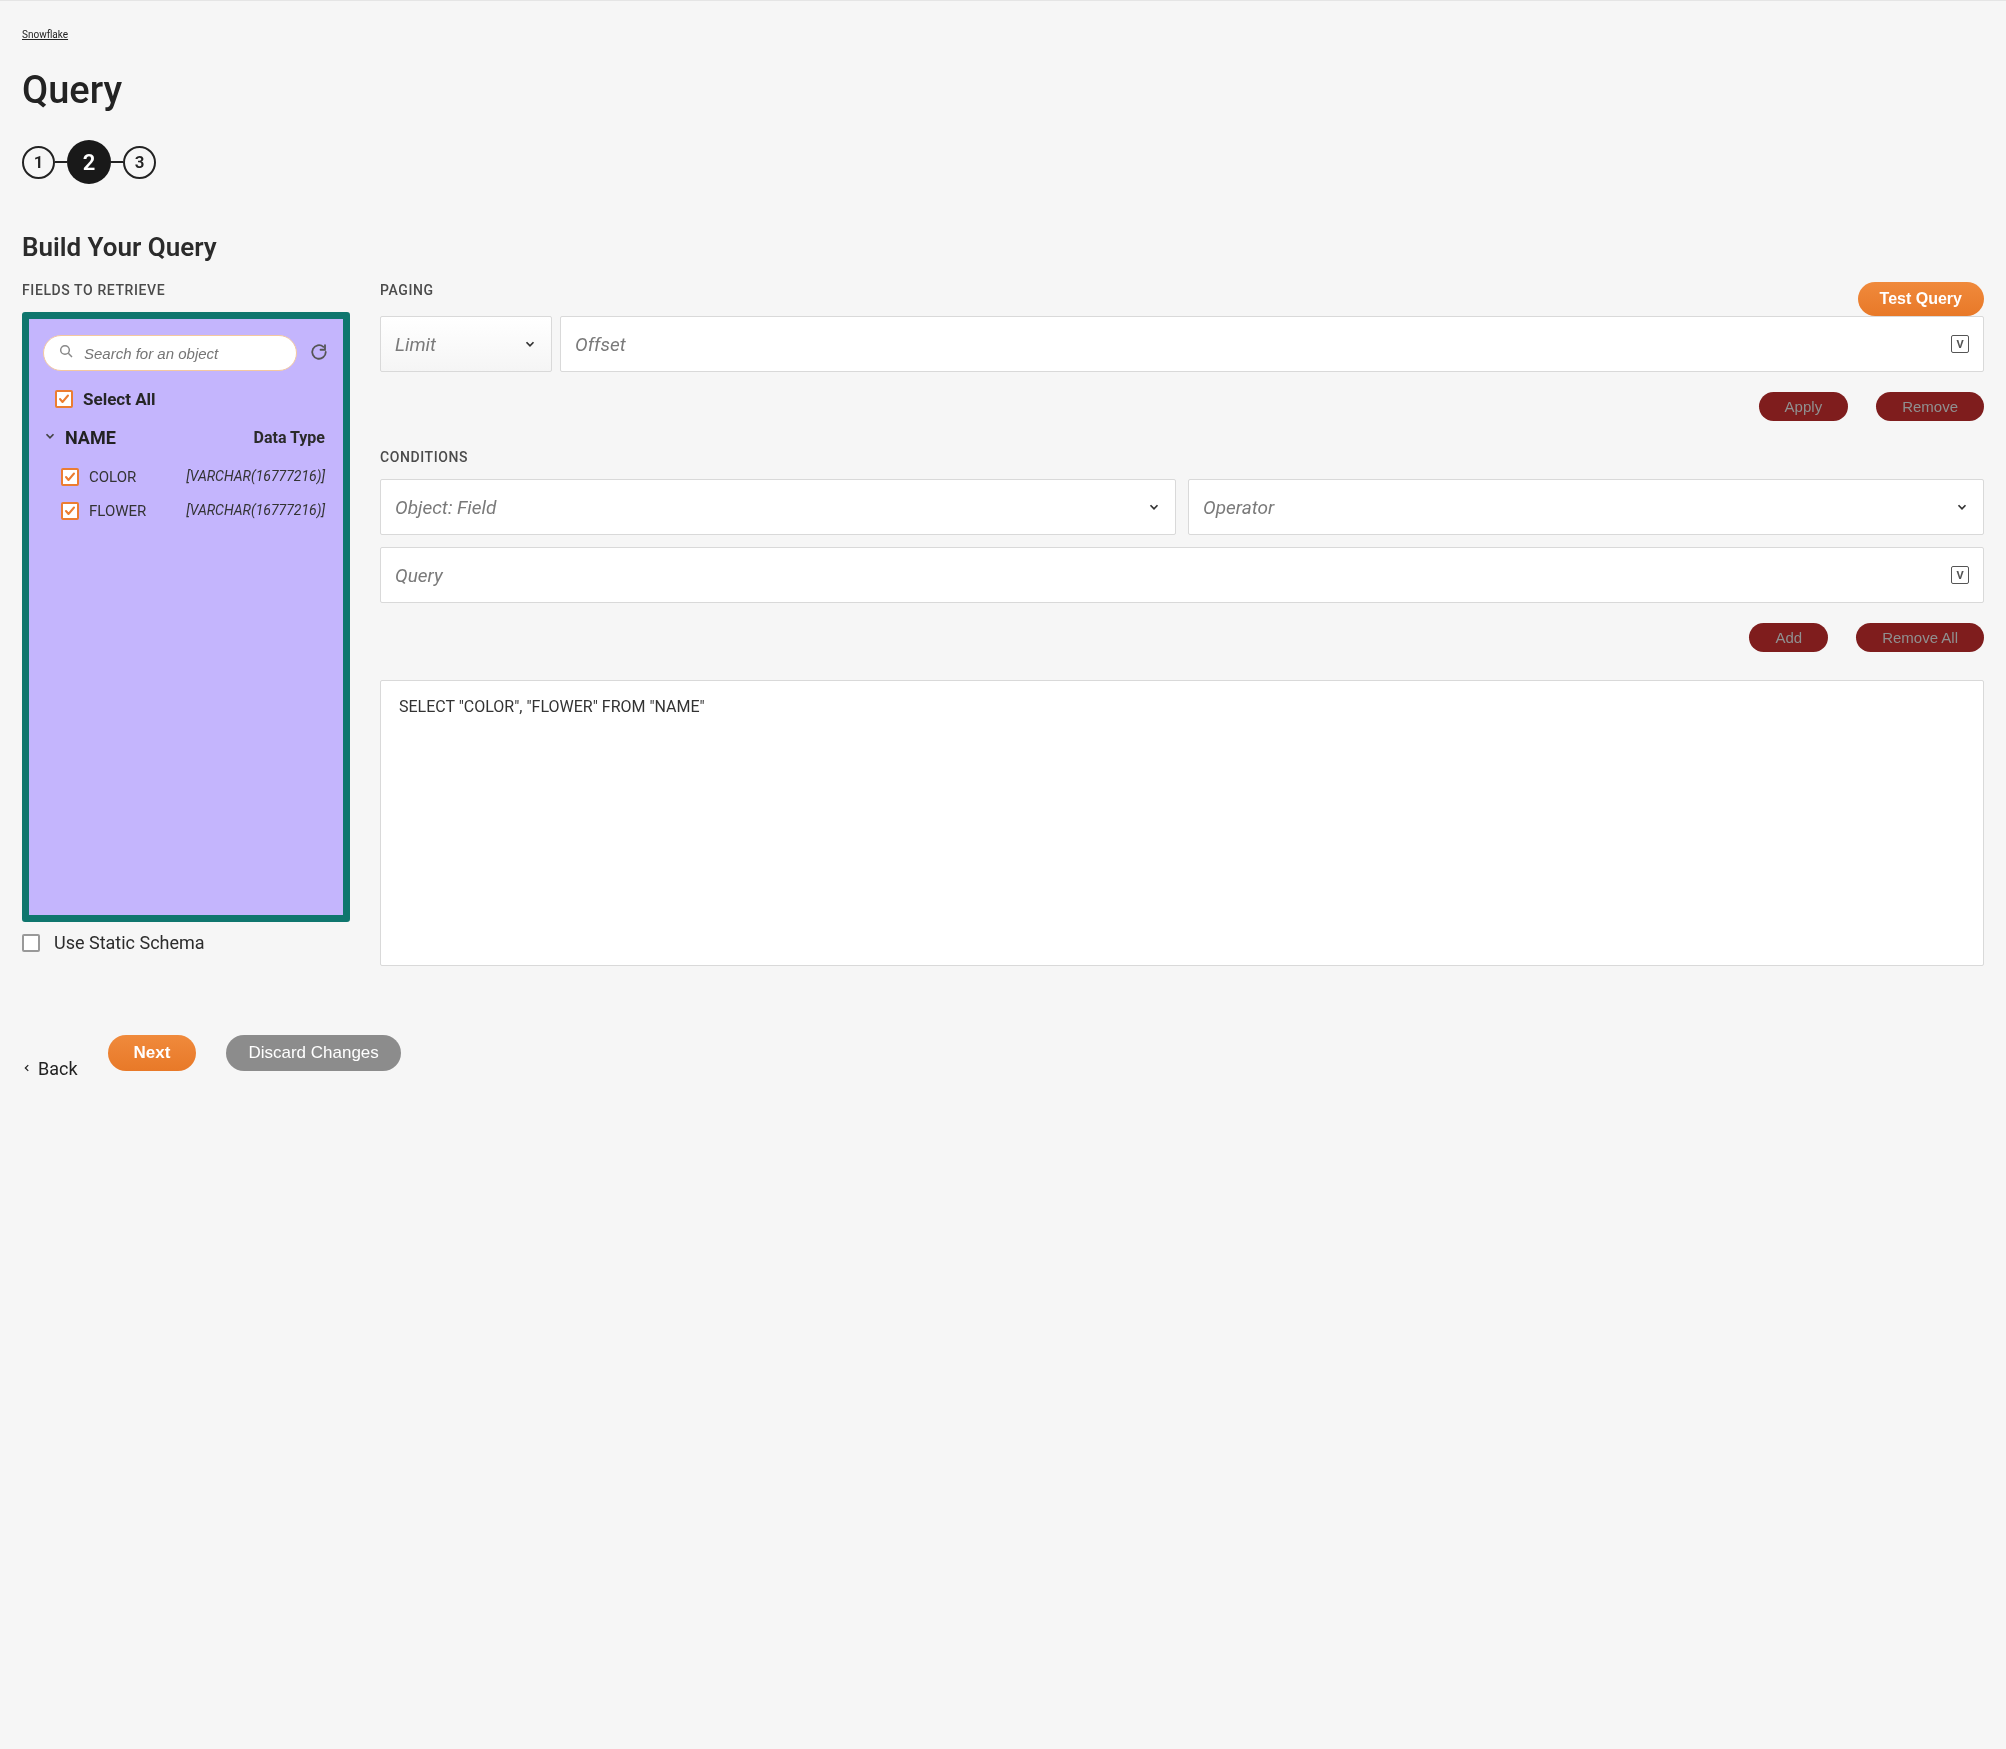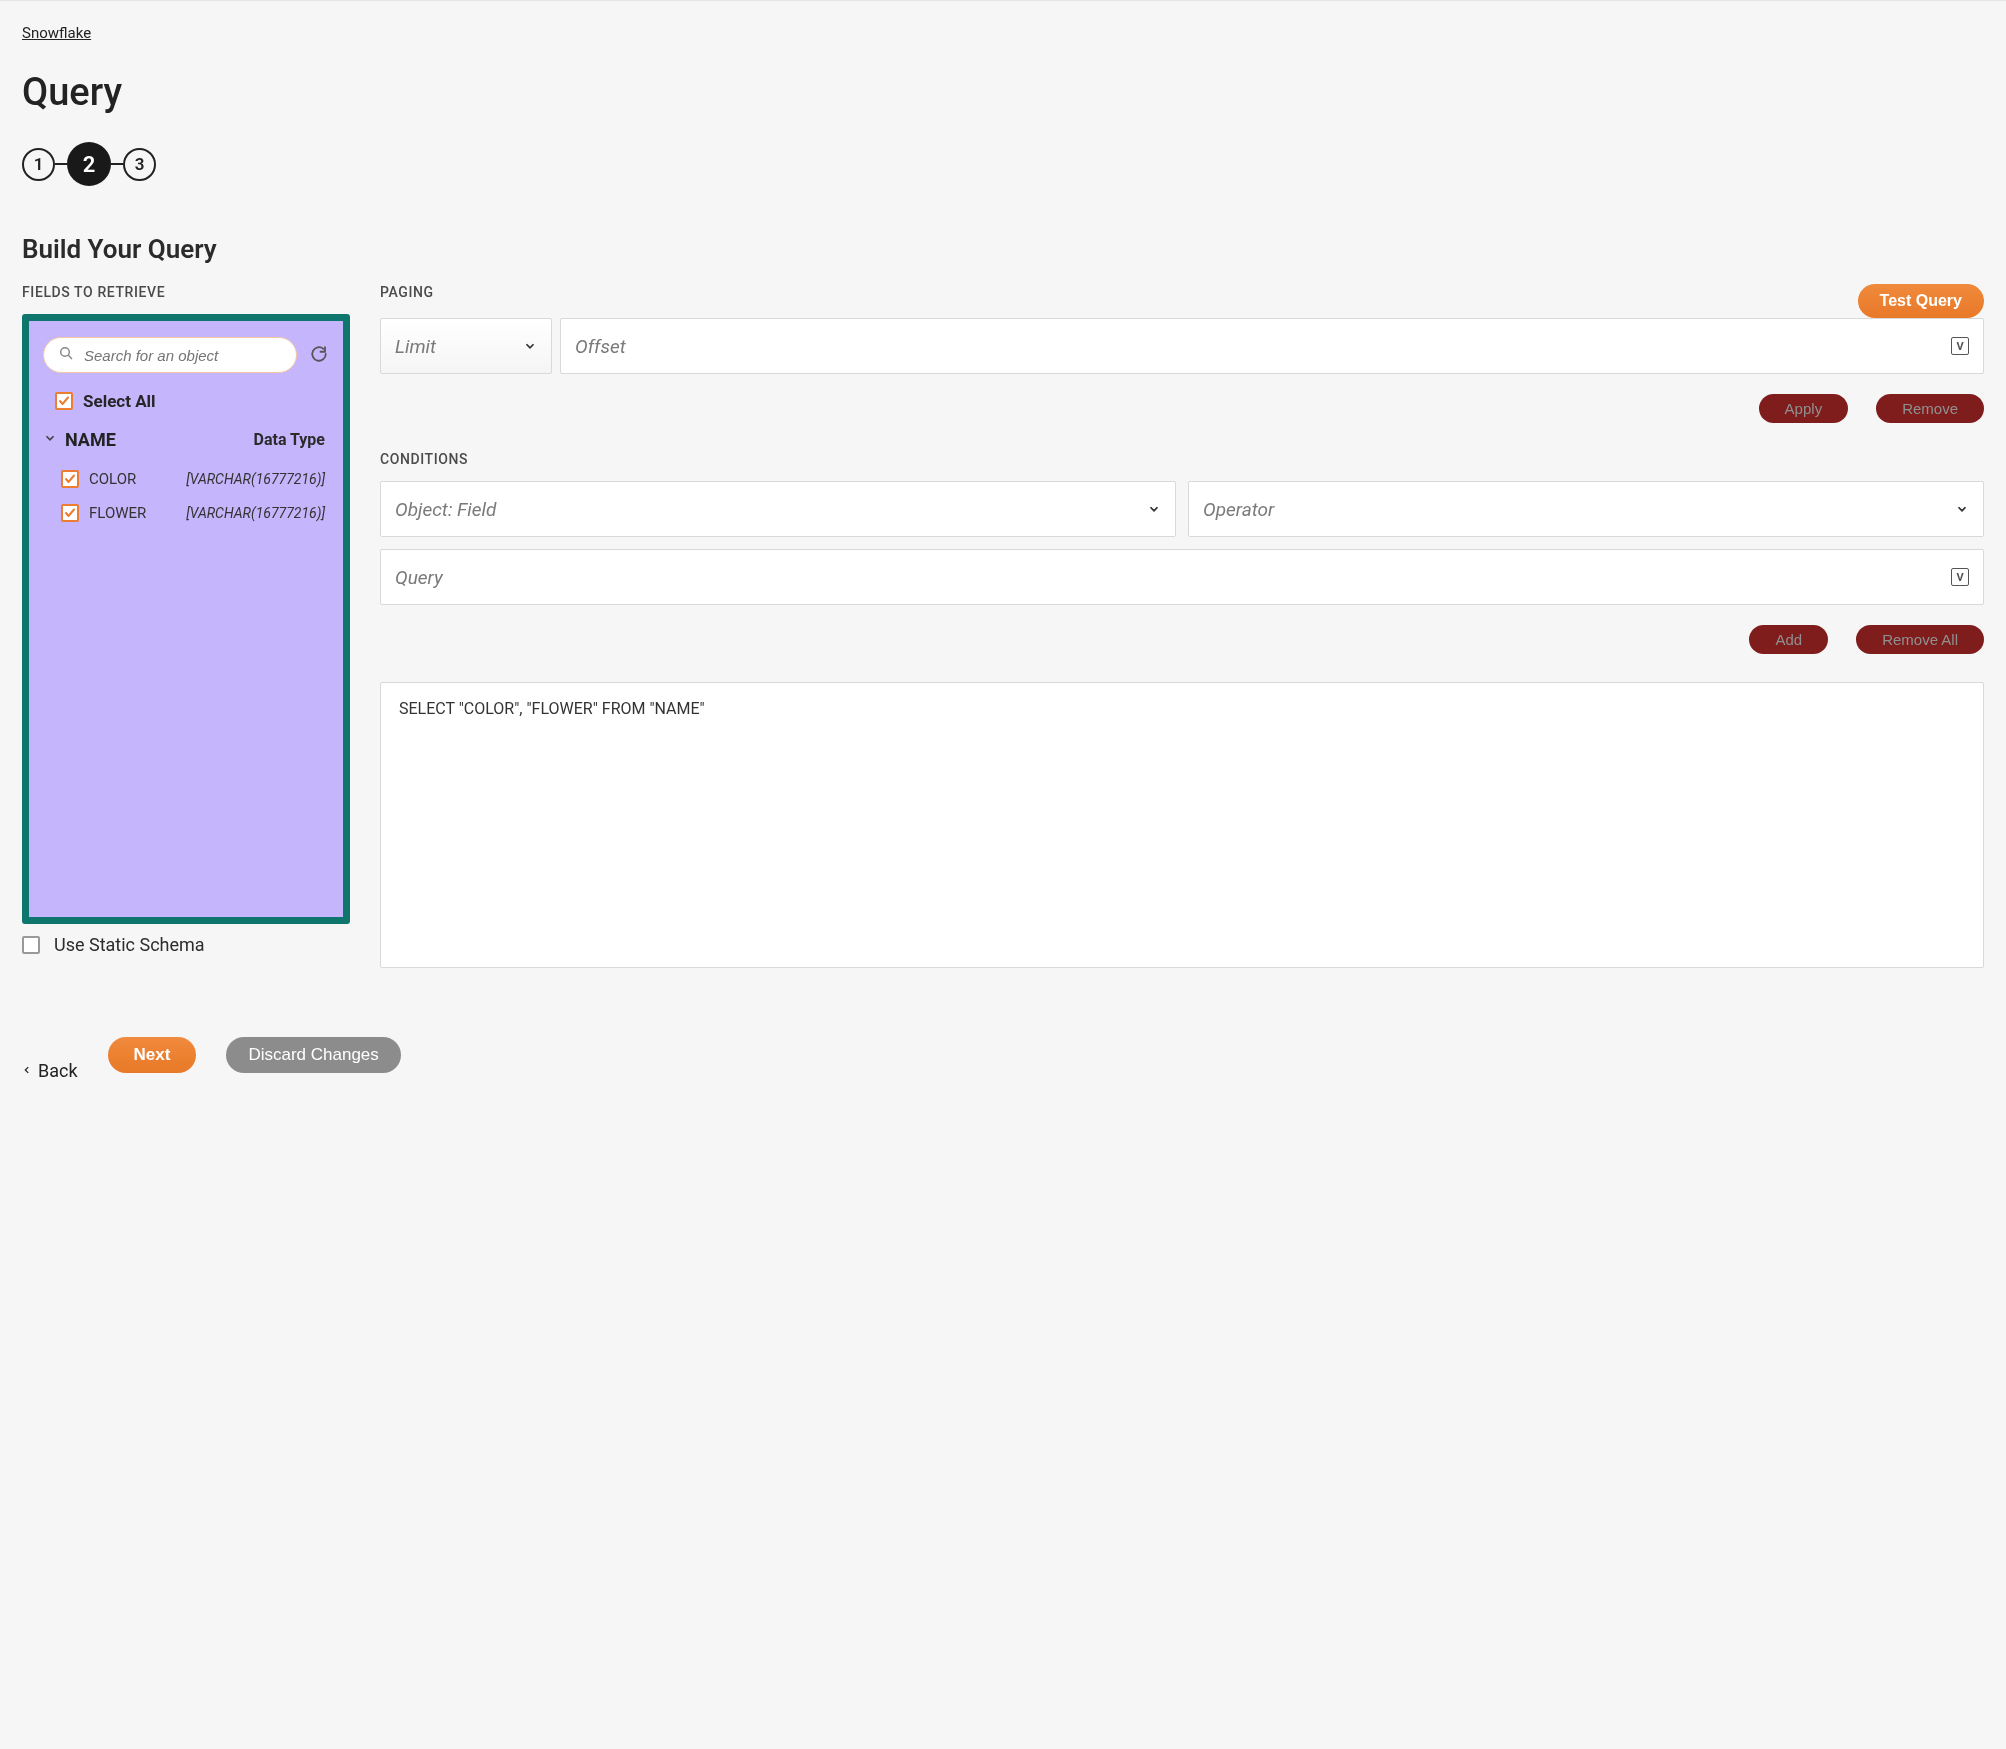--- a/index.html
+++ b/index.html
@@ -11,21 +11,21 @@
     }
     .page {
       width: 100%;
       min-height: 100vh;
       border-top: 1px solid #e5e5e5;
     }
     .container {
       padding: 22px 22px 30px 22px;
     }
     .breadcrumb {
-      font-size: 15px;
+      font-size: 10px;
       color: #222;
       text-decoration: underline;
       display: inline-block;
       margin-bottom: 28px;
     }
     .page-title {
       font-size: 38px;
       font-weight: 500;
       color: #232323;
       margin-bottom: 28px;
@@ -155,21 +155,20 @@
       justify-content: space-between;
       padding: 4px 4px 4px 0;
       margin-bottom: 8px;
     }
     .tree-head .left { display: flex; align-items: center; gap: 8px; }
     .tree-head .name-label { font-weight: 700; font-size: 18px; color: #222; }
     .tree-head .datatype-label { font-weight: 700; font-size: 16px; color: #2b2b2b; }
 
     .tree-item {
       display: flex;
-      align-items: center;
       justify-content: space-between;
       padding: 8px 4px 8px 18px;
     }
     .tree-item .name-cell { display: flex; align-items: center; gap: 10px; font-size: 15px; color: #333; }
     .tree-item .type-cell { font-style: italic; font-size: 14px; color: #333; }
 
     .static-schema {
       display: flex;
       align-items: center;
       gap: 14px;

